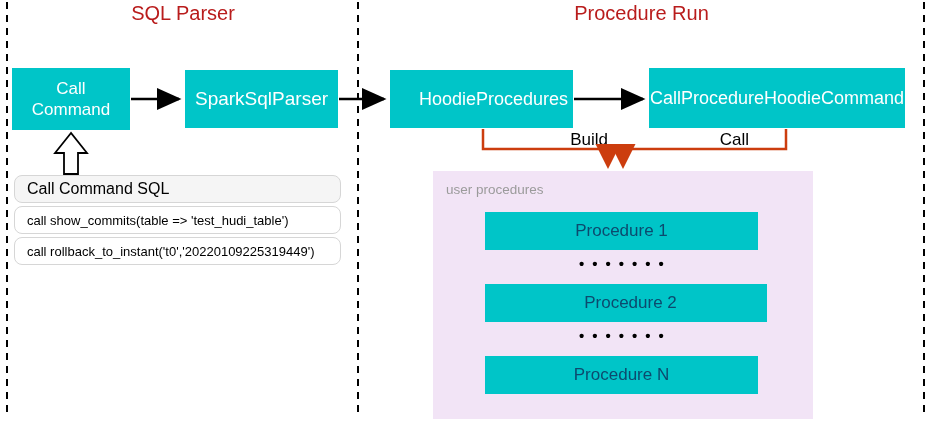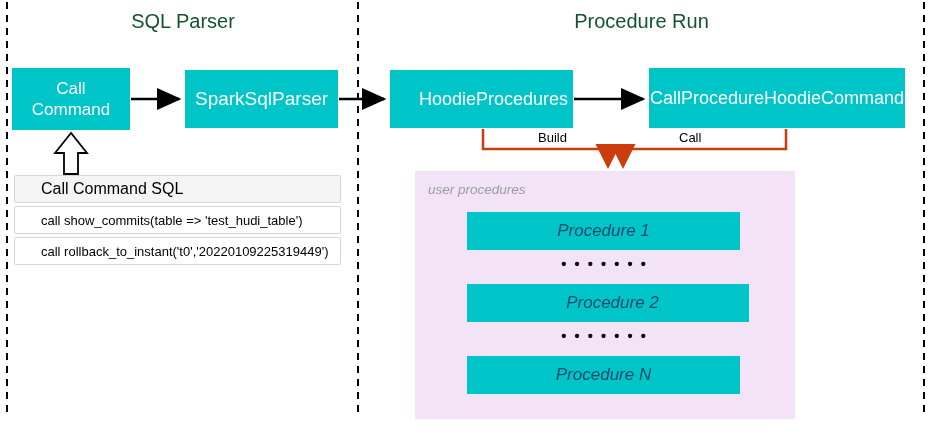--- a/index.html
+++ b/index.html
@@ -1,52 +1,52 @@
 <!DOCTYPE html>
 <html><head>
 <meta charset="utf-8">
 <style>
   html,body { margin:0; padding:0; background:#ffffff; }
   .canvas {
     position:relative; width:932px; height:443px; background:#ffffff;
     font-family:"Liberation Sans", sans-serif; overflow:hidden;
   }
   .lane-title {
-    position:absolute; top:10px; font-size:20px; color:#14532d; text-align:center;
+    position:absolute; top:2px; font-size:20px; color:#b91c1c; text-align:center;
   }
   .lane-title.sql { left:0; width:366px; }
   .lane-title.proc { left:359px; width:565px; }
   .node {
     position:absolute; background:#00c5c8; color:#ffffff;
     display:flex; align-items:center; justify-content:center;
     text-align:center; box-sizing:border-box;
   }
   .node.call-command { left:12px; top:68px; width:118px; height:62px; font-size:17px; line-height:1.25; padding:0 14px; }
   .node.spark       { left:185px; top:70px; width:153px; height:58px; font-size:19px; }
   .node.hoodie      { left:390px; top:70px; width:183px; height:58px; font-size:18px;padding-left:24px; }
   .node.cphc        { left:649px; top:68px; width:256px; height:60px; font-size:18px; padding:8px 2px; }
 
   .edge-label {
-    position:absolute; top:130px; font-size:13px; color:#000; text-align:left; width:70px;
+    position:absolute; top:130px; font-size:17px; color:#000; text-align:right; width:70px;
   }
   .edge-label.build { left:538px; }
   .edge-label.call  { left:679px; }
 
   .sql-panel { position:absolute; left:14px; top:175px; width:327px; }
   .sql-panel .cell {
-    box-sizing:border-box; border:1px solid #d6d6d6; border-radius:2px;
-    background:#ffffff; margin-bottom:3px; padding:0 26px;
+    box-sizing:border-box; border:1px solid #d6d6d6; border-radius:8px;
+    background:#ffffff; margin-bottom:3px; padding:0 12px;
     display:flex; align-items:center; white-space:nowrap;
   }
   .sql-panel .hdr { height:28px; background:#f5f5f5; font-size:16px; color:#000; }
   .sql-panel .row { height:28px; font-size:13px; color:#000; }
 
   .user-procs {
-    position:absolute; left:415px; top:171px; width:380px; height:248px;
-    background:#f2e4f6; box-sizing:border-box;font-style:italic;
+    position:absolute; left:433px; top:171px; width:380px; height:248px;
+    background:#f2e4f6; box-sizing:border-box;
   }
   .user-procs .panel-label {
     position:absolute; left:13px; top:11px; font-size:13.5px; color:#9b9b9b;
   }
   .proc-box {
     position:absolute; left:52px; width:273px; height:38px;
     background:#00c5c8; color:#0c4a6e; font-size:17px;
     display:flex; align-items:center; justify-content:center;
   }
   .proc-1 { top:41px; }

